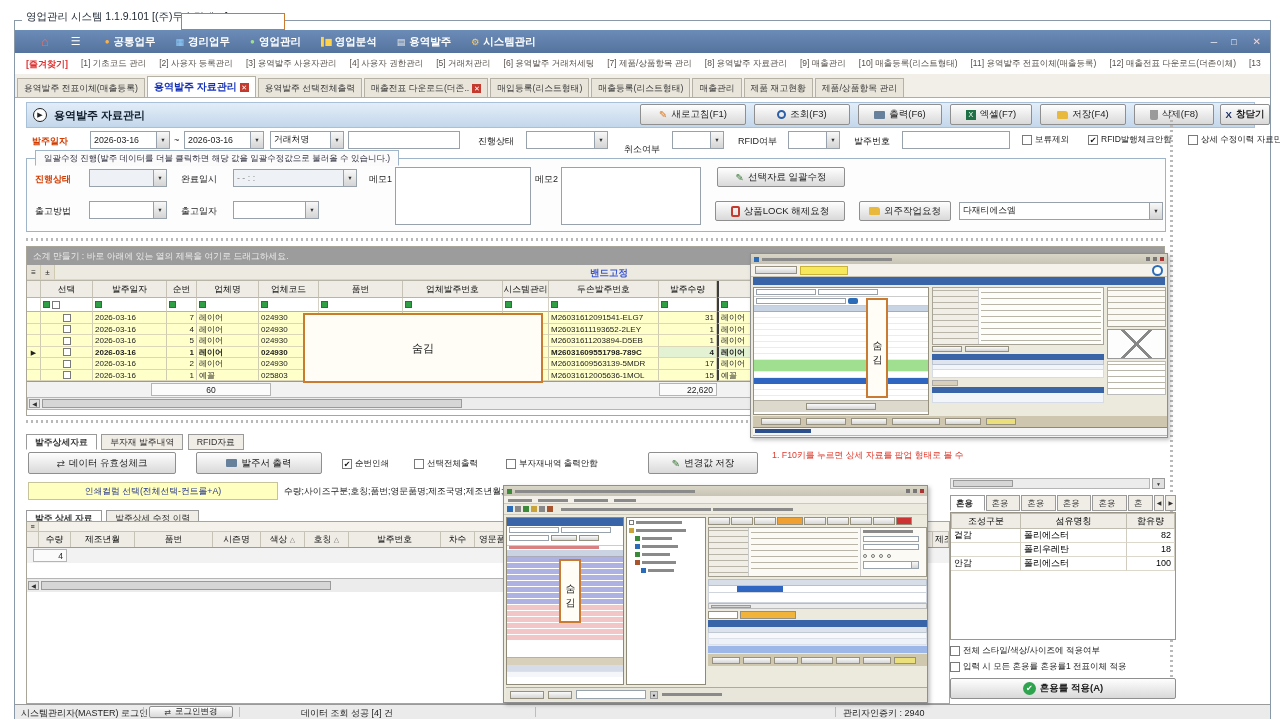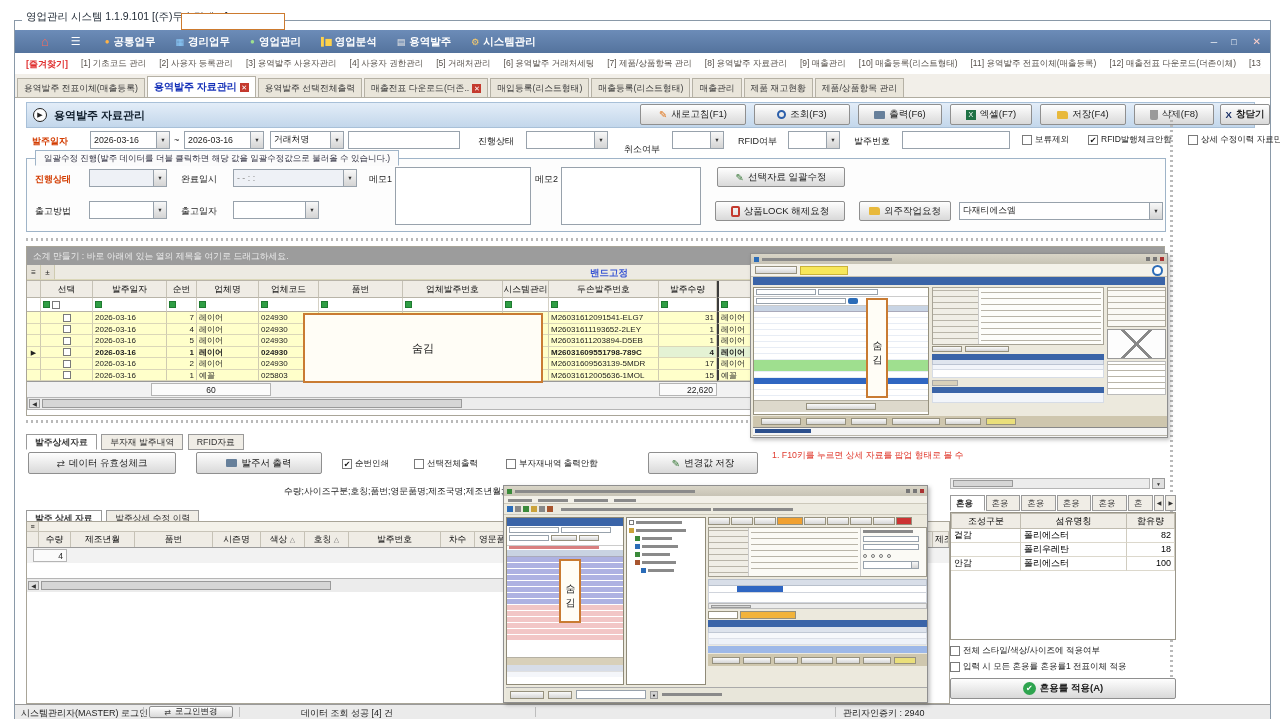--- a/index.html
+++ b/index.html
@@ -499,20 +499,21 @@
       <span>부자재내역 출력안함</span>
     </span>
   <div class="abs btn" style="left:648px;top:452px;width:110px;height:22px;">
       <i style="font-style:normal;color:#3a7a3a;font-size:10px;">✎</i>
       <span>변경값 저장</span>
     </div>
   <div class="abs" style="left:772px;top:449px;width:300px;font-size:8.8px;color:#e03a2e;line-height:13px;">
     <div>1. F10키를 누르면 상세 자료를 팝업 형태로 볼 수</div>
   </div>
 
+  <div class="abs" style="left:28px;top:482px;width:250px;height:18px;background:#ffffc0;border:1px solid #c8c49a;font-size:8.8px;color:#2a3a8c;text-align:center;line-height:16px;">인쇄컬럼 선택(전체선택-컨트롤+A)</div>
   <div class="abs" style="left:284px;top:486px;width:400px;font-size:8.8px;color:#222;white-space:nowrap;overflow:hidden;">수량;사이즈구분;호칭;품번;영문품명;제조국명;제조년월;판매가격;수입자명;제조자명;색상</div>
   <div class="abs hscroll" style="left:950px;top:478px;width:200px;height:11px;">
       <span class="hthumb" style="left:2px;width:60px;height:7px;"></span>
     </div>
   <div class="abs" style="left:1152px;top:478px;width:13px;height:11px;background:#e0e0e0;border:1px solid #9a9a9a;font-size:5px;text-align:center;line-height:10px;color:#333;">▼</div>
 
   <div class="abs" style="left:26px;top:504px;">
     <span class="subtab active">발주 상세 자료</span>
     <span class="subtab">발주상세 수정 이력</span>
   </div>

